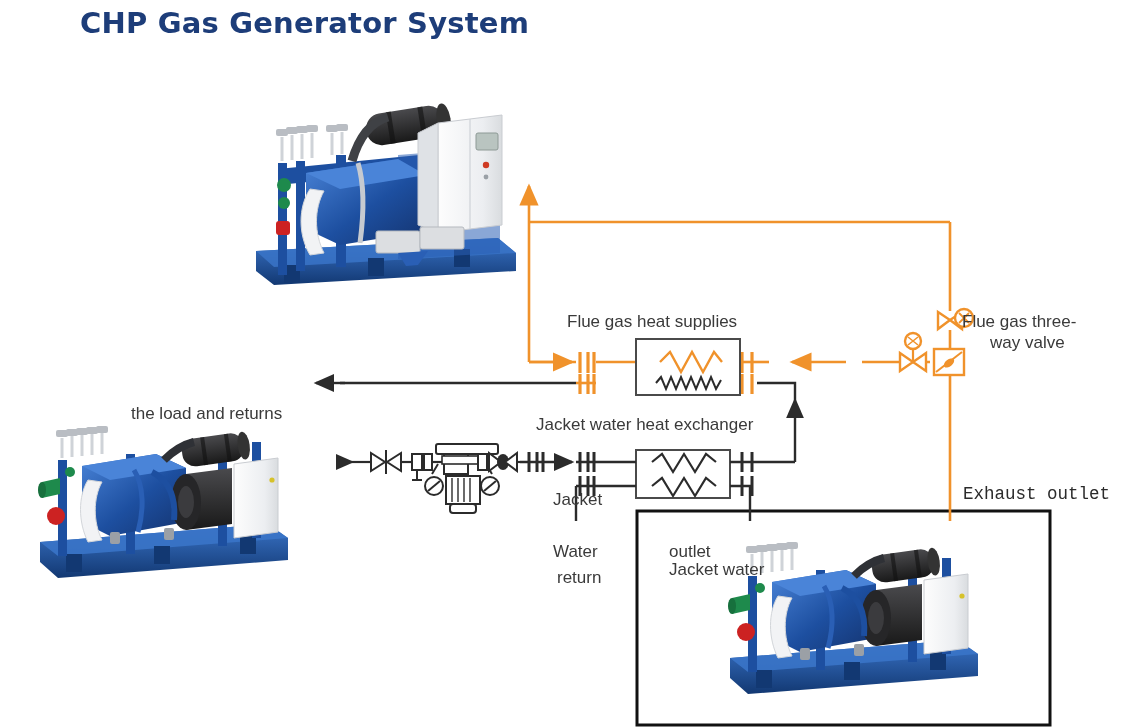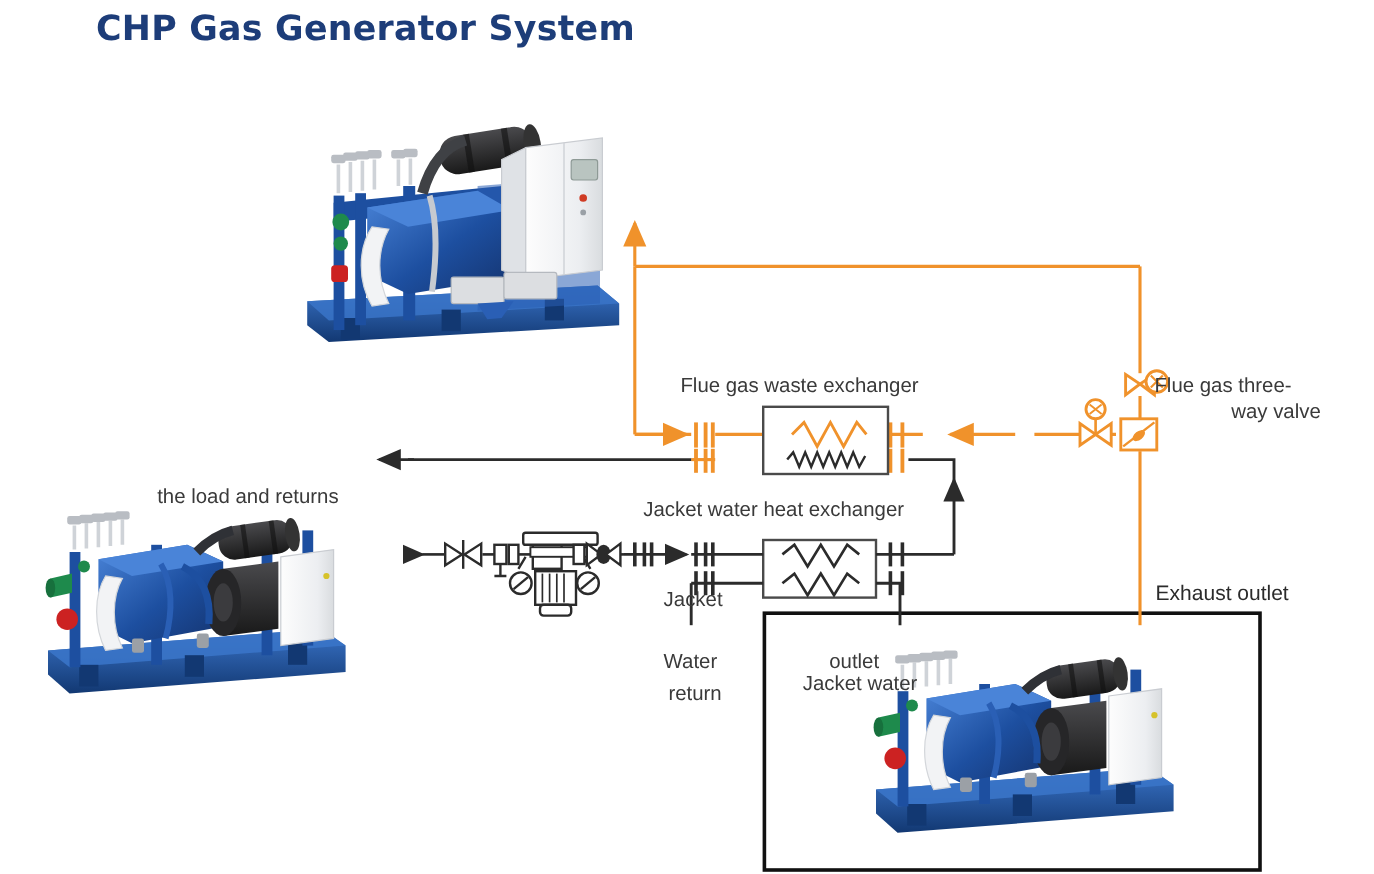--- a/index.html
+++ b/index.html
@@ -4,21 +4,21 @@
 <style>
   html,body{margin:0;padding:0;background:#ffffff;}
   body{width:1145px;height:728px;position:relative;overflow:hidden;
        font-family:"Liberation Sans",sans-serif;}
   #stage{position:absolute;left:0;top:0;width:1145px;height:728px;padding-left:48px;}
   #title{position:absolute;left:80px;top:6px;font-size:29px;font-weight:bold;
          color:#1d3d79;letter-spacing:0.2px;
          font-family:"DejaVu Sans","Liberation Sans",sans-serif;white-space:nowrap;}
   .lbl{position:absolute;color:#3a3a3a;font-size:17px;line-height:21px;
        font-family:"Liberation Sans",sans-serif;white-space:pre;}
-  .lbl.arial{font-family:Liberation Sans, sans-serif;font-size:17.5px;color:#2b2b2b;}
+  .lbl.arial{font-family:Liberation Mono, monospace;font-size:17.5px;color:#2b2b2b;}
   svg{position:absolute;left:0;top:0;overflow:visible;}
 </style>
 </head>
 <body>
 
 <div id="stage">
 
   <div id="title">CHP Gas Generator System</div>
 
   <svg width="1145" height="728">
@@ -387,31 +387,31 @@
     <g>
       <path d="M900,353 L900,371 L913,362 z" fill="#ffffff" stroke="#F0922B" stroke-width="2.4"></path>
       <path d="M926,353 L926,371 L913,362 z" fill="#ffffff" stroke="#F0922B" stroke-width="2.4"></path>
       <line x1="913" y1="362" x2="913" y2="348" stroke="#F0922B" stroke-width="2.2"></line>
       <circle cx="913" cy="341" r="8" fill="#ffffff" stroke="#F0922B" stroke-width="2.4"></circle>
       <path d="M908,337 L918,345 M918,337 L908,345" stroke="#F0922B" stroke-width="1.6"></path>
     </g>
 
   </svg>
 
-  <div class="lbl" style="left:567px;top:311px;">Flue gas waste exchanger</div>
+  <div class="lbl" style="left:567px;top:311px;">Flue gas heat supplies</div>
 
   <div class="lbl" style="left:536px;top:414px;">Jacket water heat exchanger</div>
 
   <div class="lbl" style="left:962px;top:311px;text-align:center;">Flue gas three-</div>
-  <div class="lbl" style="left:990px;top:332px;margin-left:36px;">way valve</div>
+  <div class="lbl" style="left:990px;top:332px;">way valve</div>
 
   <div class="lbl" style="left:131px;top:389px;margin-top:14px;">the load and returns</div>
 
   <div class="lbl" style="left:553px;top:489px;">Jacket</div>
   <div class="lbl" style="left:553px;top:541px;">Water</div>
   <div class="lbl" style="left:557px;top:567px;">return</div>
 
   <div class="lbl" style="left:669px;top:515px;margin-top:44px;">Jacket water</div>
-  <div class="lbl" style="left:669px;top:541px;margin-left:22px;">outlet</div>
+  <div class="lbl" style="left:669px;top:541px;">outlet</div>
 
   <div class="lbl arial" style="left:963px;top:484px;">Exhaust outlet</div>
 
 </div>
 
 </body></html>

